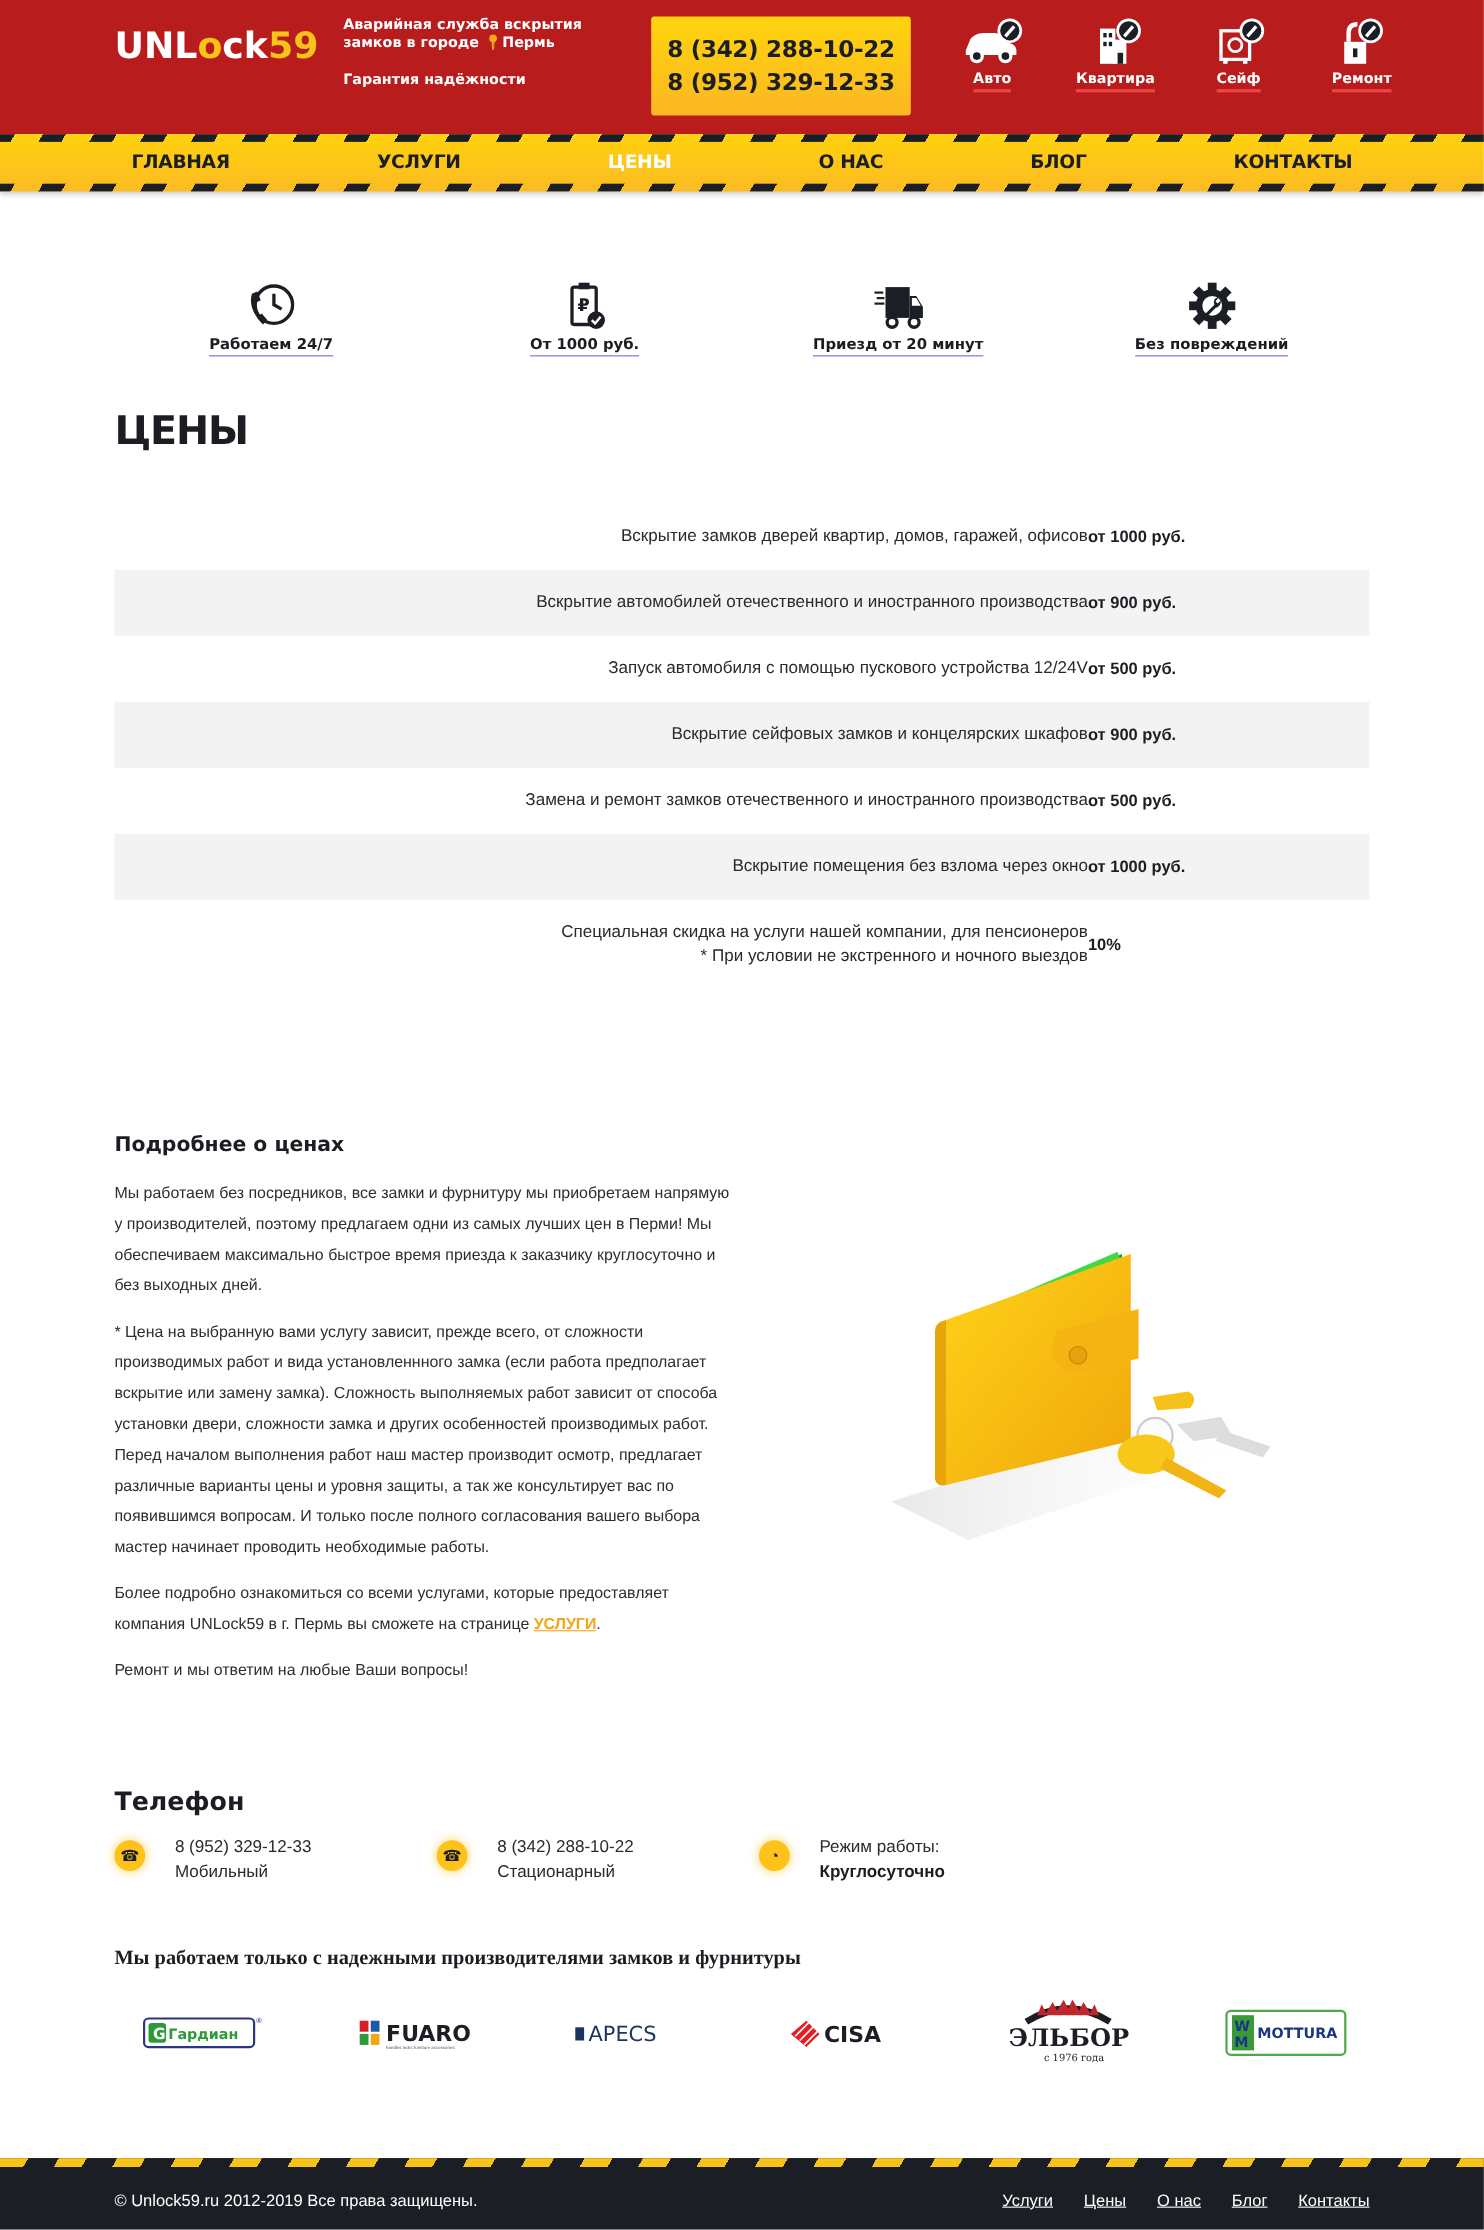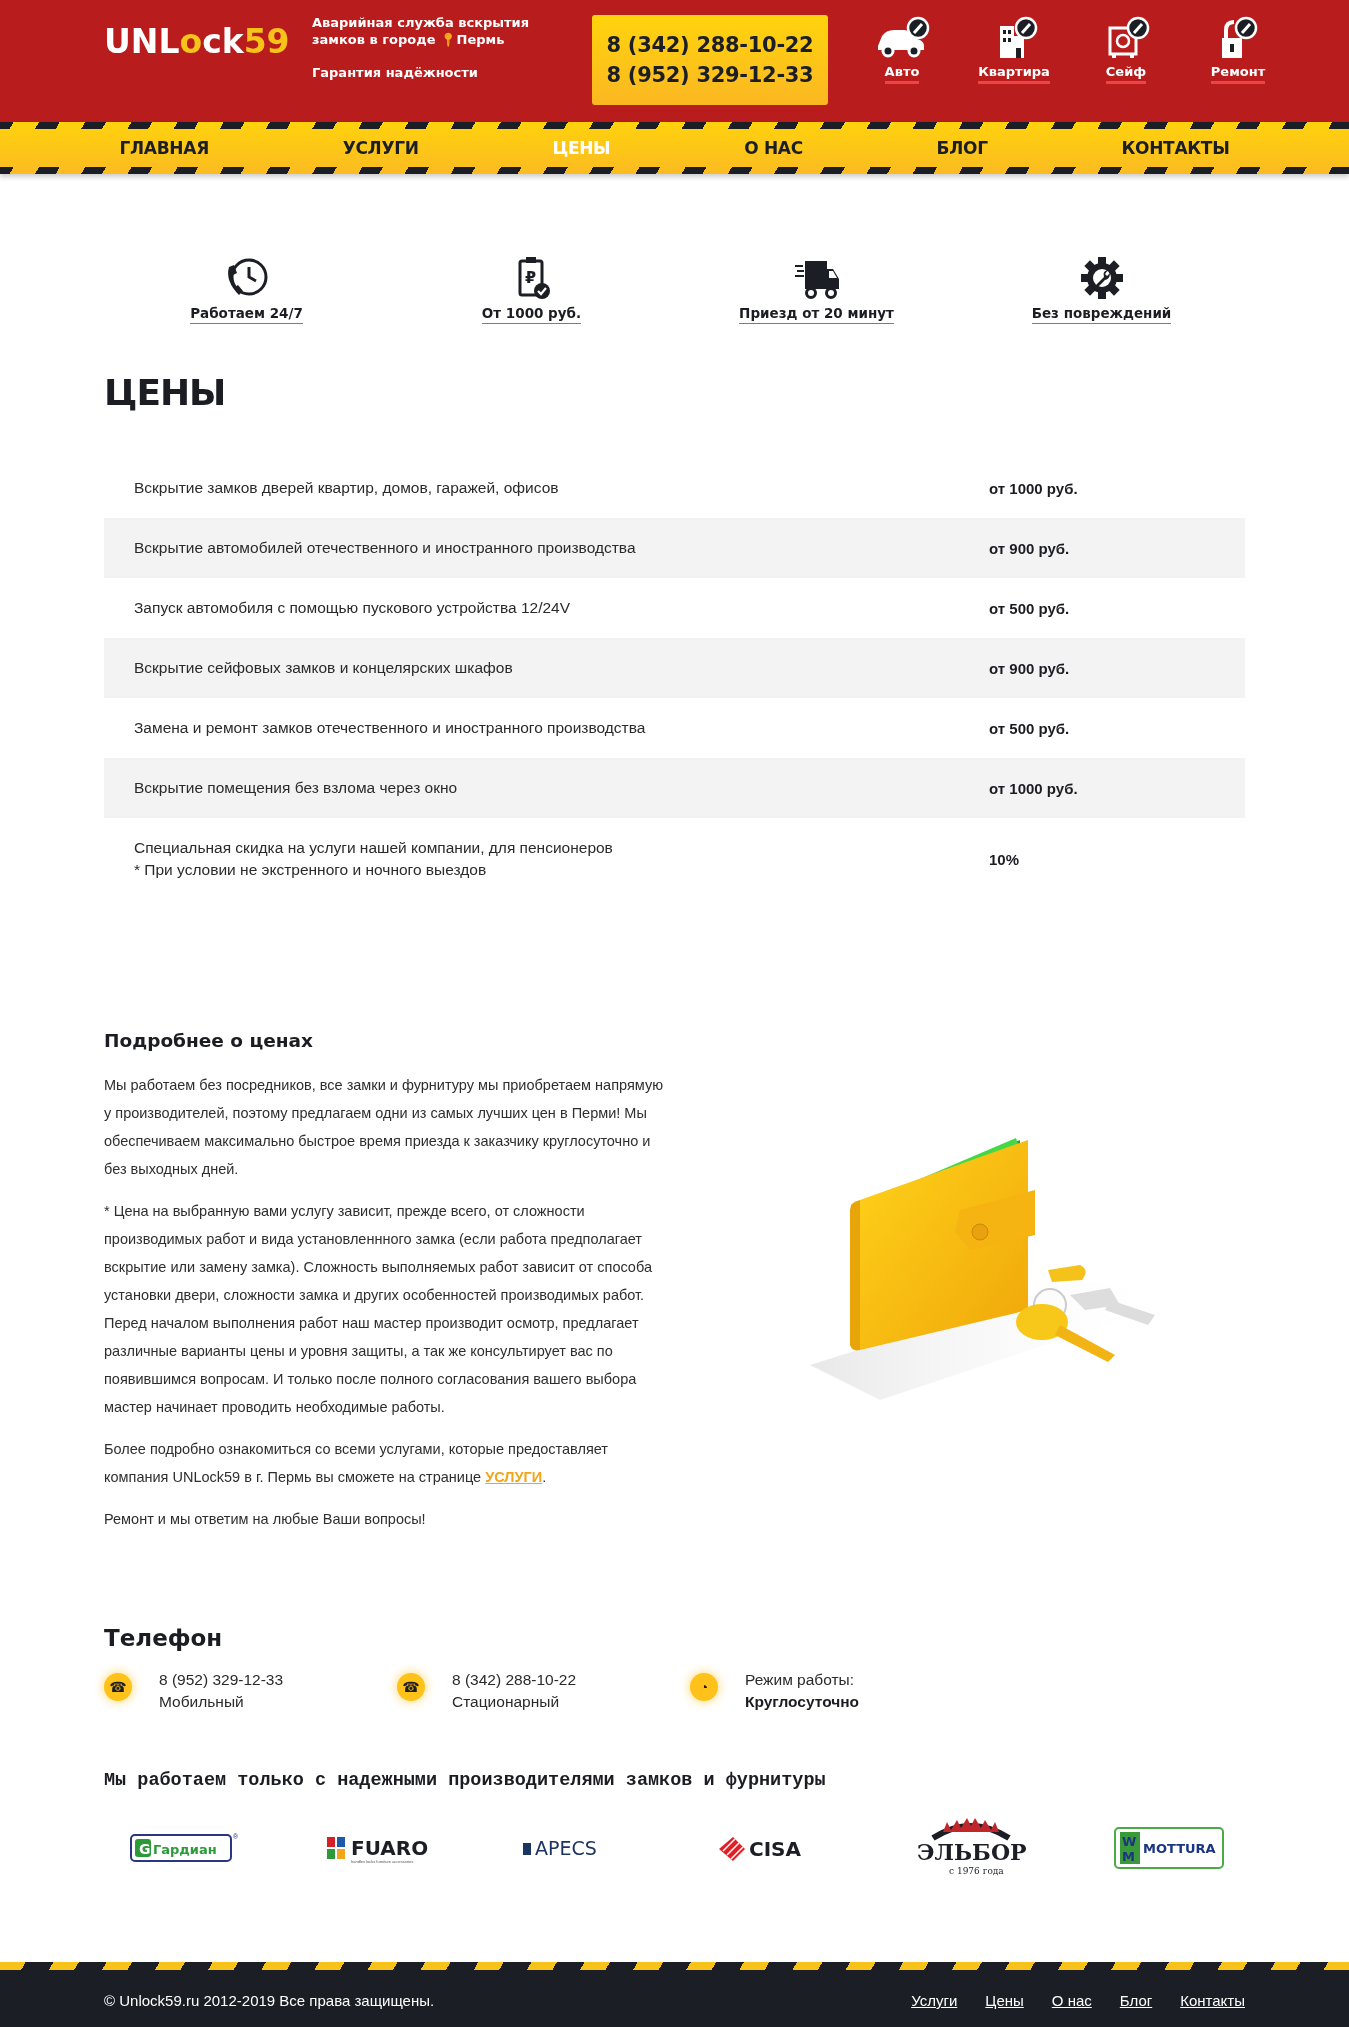--- a/index.html
+++ b/index.html
@@ -32,21 +32,21 @@
   
   .features { position: absolute; top: 255px; left: 104px; width: 1140px; display: flex; justify-content: space-around; }
   .feat { display: flex; flex-direction: column; align-items: center; width: 260px; }
   .feat svg { width: 48px; height: 46px; }
   .feat span { font-family: "DejaVu Sans", sans-serif; font-weight: bold; font-size: 13.5px; margin-top: 4px; border-bottom: 1px solid #8b5cf6; padding-bottom: 2px; }
 
   h1.title { position: absolute; top: 372px; left: 104px; font-family: "DejaVu Sans", sans-serif; font-weight: bold; font-size: 36px; letter-spacing: -1px; }
 
   
   .prices { position: absolute; top: 458px; left: 104px; width: 1141px; }
-  .row { display: flex; align-items: center; height: 60px; font-size: 15.5px; color: #2a2a2a; }
+  .row { display: flex; align-items: center; height: 60px; font-size: 15.5px; color: #2a2a2a; text-align: right; }
   .row:nth-child(even) { background: #f3f3f3; }
   .row .svc { padding-left: 30px; width: 885px; line-height: 22px; }
   .row .price { font-weight: bold; font-size: 15px; color: #1c1d22; }
   .row.tall { height: 82px; }
 
   
   .details { position: absolute; top: 1030px; left: 104px; width: 560px; }
   .details h2 { font-family: "DejaVu Sans", sans-serif; font-weight: bold; font-size: 18.5px; margin-bottom: 20px; }
   .details p { font-size: 14.5px; line-height: 28px; color: #2e2e2e; margin-bottom: 14px; }
   .details a { color: #f3a51a; font-weight: bold; text-decoration: underline; }
@@ -54,21 +54,21 @@
 
   
   .contacts { position: absolute; top: 1625px; left: 104px; width: 1141px; }
   .contacts h2 { font-family: "DejaVu Sans", sans-serif; font-weight: bold; font-size: 23px; margin-bottom: 18px; }
   .crow { display: flex; }
   .citem { display: flex; width: 293px; }
   .cicon { width: 28px; height: 28px; border-radius: 50%; background: #ffc21a; box-shadow: 0 0 8px 2px rgba(255,194,26,0.45); display: flex; align-items: center; justify-content: center; margin-top: 4px; margin-right: 27px; color: #1c1e25; font-size: 14px; }
   .ctext { font-size: 15.5px; line-height: 22px; color: #2a2a2a; }
   .ctext b { color: #1c1d22; }
 
-  .brands-title { position: absolute; top: 1770px; left: 104px; font-family: Liberation Mono, monospace; font-weight: bold; font-size: 18.5px; }
+  .brands-title { position: absolute; top: 1770px; left: 104px; font-family: Liberation Serif, serif; font-weight: bold; font-size: 18.5px; }
   .brands { position: absolute; top: 1815px; left: 104px; width: 1141px; display: flex; justify-content: space-between; align-items: center; height: 65px; padding: 0 20px 0 25px; }
   .brand { display: flex; align-items: center; justify-content: center; }
 
   
   .footer { position: absolute; top: 1962px; left: 0; width: 1349px; height: 65px; background: #1c1e25; }
   .footer .stripe { height: 8px; background: repeating-linear-gradient(-60deg, #f7c21a 0 22px, #1c1e25 22px 46px); }
   .footer .copy { position: absolute; left: 104px; top: 30px; color: #fff; font-size: 15px; }
   .footer .links { position: absolute; right: 104px; top: 30px; display: flex; gap: 28px; }
   .footer .links a { color: #fff; font-size: 15px; text-decoration: underline; }
 </style>

